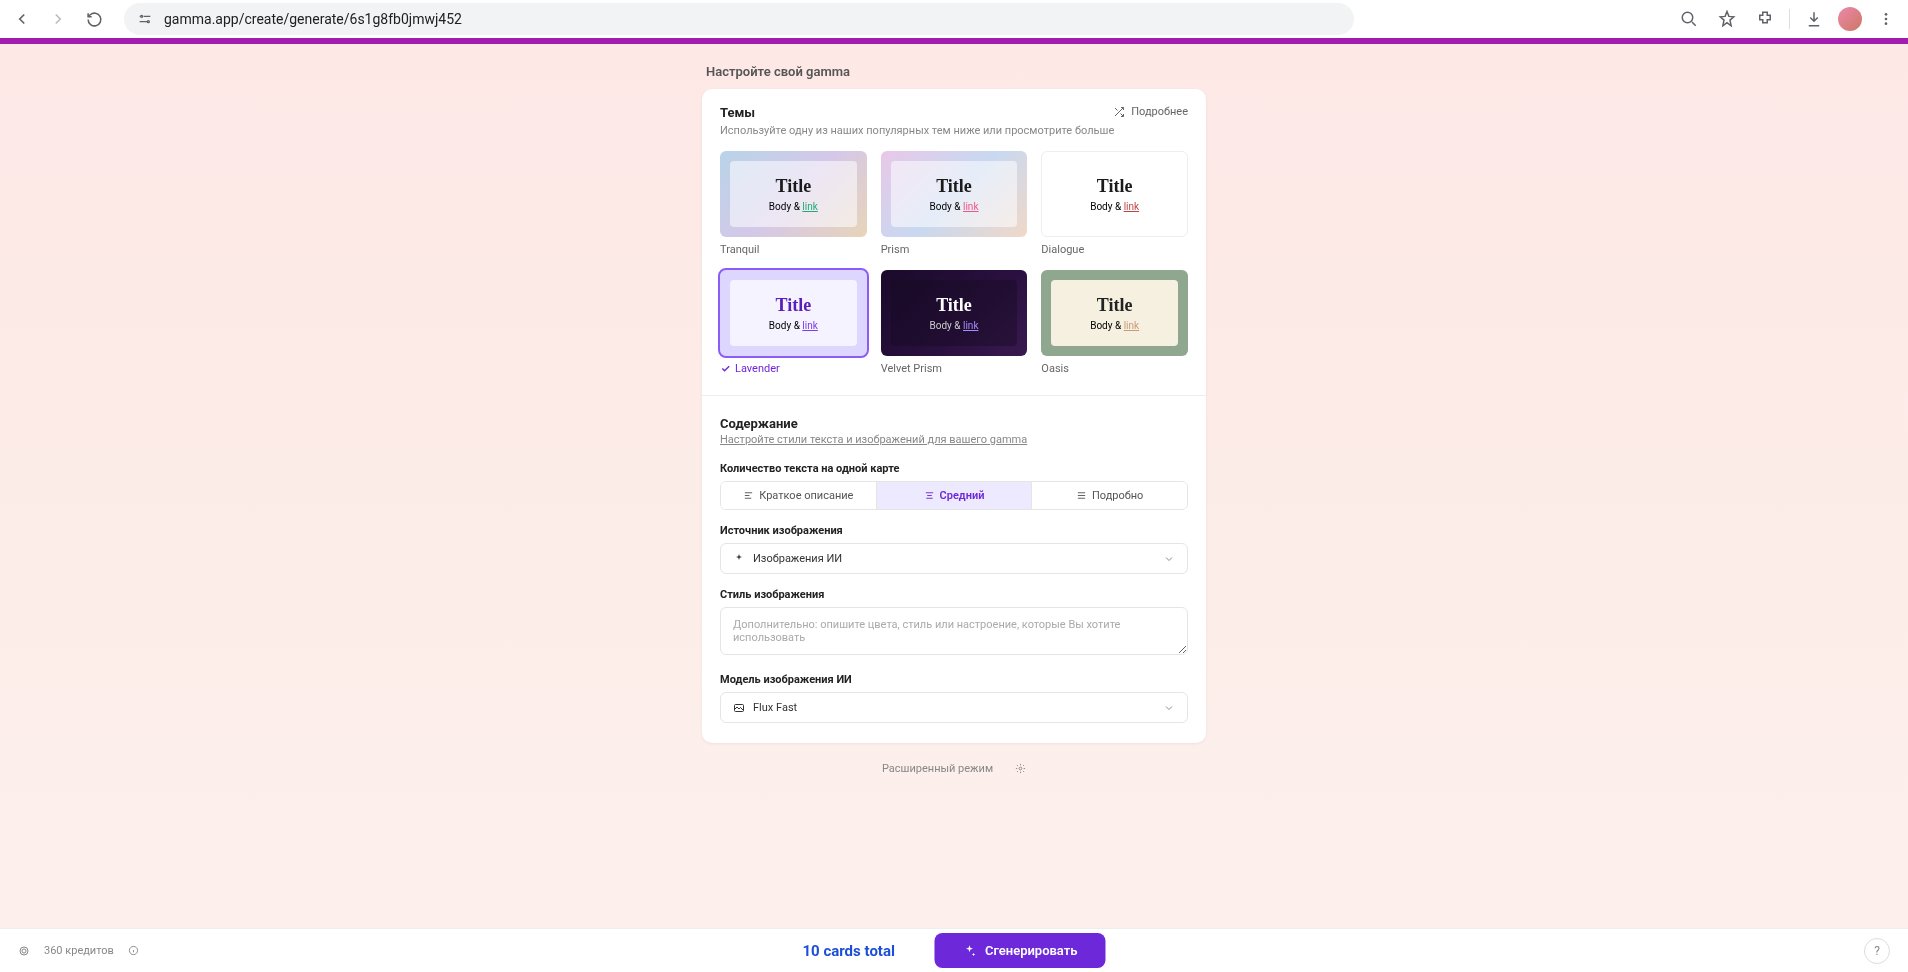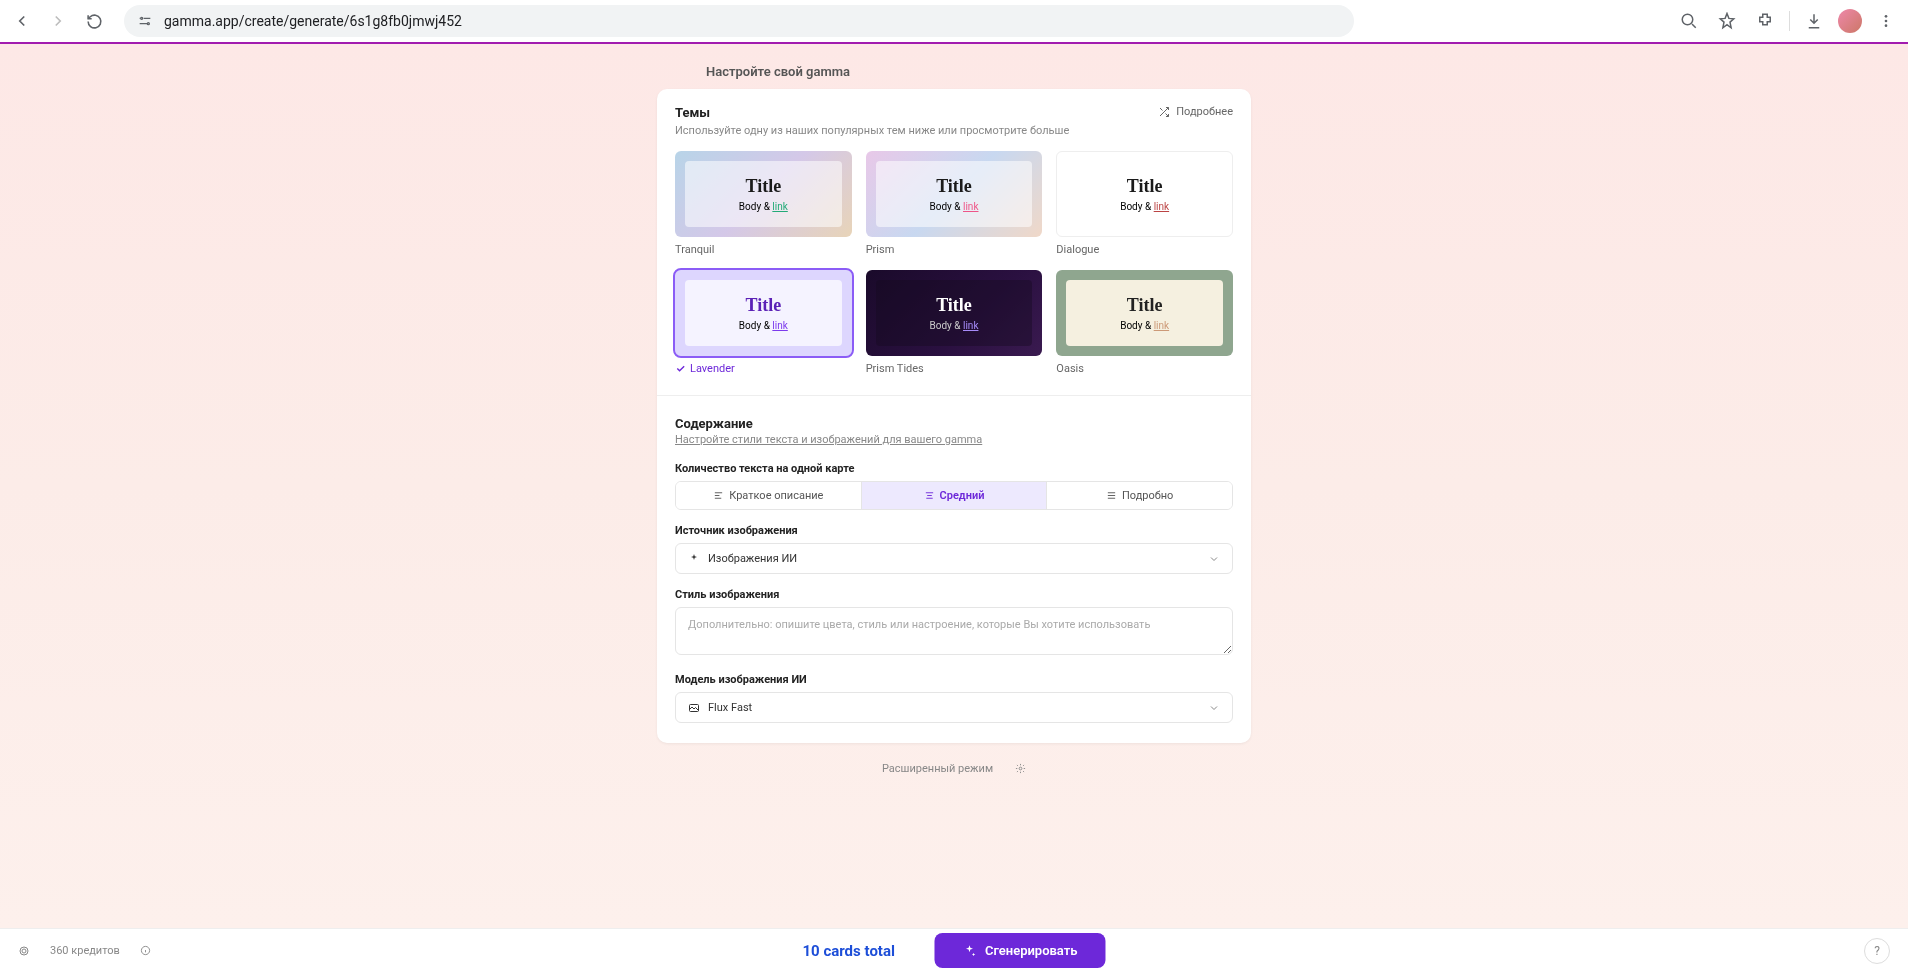--- a/index.html
+++ b/index.html
@@ -1,35 +1,35 @@
 <!DOCTYPE html>
 <html><head>
 <meta charset="utf-8">
 <style>
 * { margin: 0; padding: 0; box-sizing: border-box; font-family: -apple-system, BlinkMacSystemFont, "Segoe UI", Roboto, sans-serif; }
 body { background: #fff; }
 
 
-.browser-bar { height: 44px; display: flex; align-items: center; padding: 0 8px; gap: 8px; border-bottom: 2px solid #a21caf; background: #fff; }
+.browser-bar { height: 44px; display: flex; align-items: center; padding: 0 8px; gap: 8px; border-bottom: 6px solid #a21caf; background: #fff; }
 .nav-btn { width: 28px; height: 28px; display: flex; align-items: center; justify-content: center; border-radius: 50%; cursor: pointer; color: #5f6368; }
 .nav-btn.disabled { color: #bdbdbd; }
 .url-bar { flex: 1; height: 32px; background: #f1f3f4; border-radius: 16px; display: flex; align-items: center; padding: 0 12px; gap: 10px; margin: 0 8px; max-width: 1230px; }
 .url-icon { width: 18px; height: 18px; display: flex; align-items: center; justify-content: center; color: #5f6368; font-size: 13px; }
 .url-text { font-size: 14px; color: #202124; }
 .right-icons { display: flex; align-items: center; gap: 10px; margin-left: auto; }
 .icon-btn { width: 28px; height: 28px; display: flex; align-items: center; justify-content: center; color: #5f6368; cursor: pointer; }
 .avatar { width: 24px; height: 24px; border-radius: 50%; background: linear-gradient(135deg,#e8a,#c76); }
 .vdiv { width: 1px; height: 20px; background: #ddd; }
 
 
 .page-bg { background: linear-gradient(180deg, #fde8e6 0%, #fcece8 50%, #fdf0ec 100%); min-height: calc(100vh - 44px - 44px); padding-top: 20px; padding-bottom: 40px; }
 
 .section-title-outer { width: 496px; margin: 0 auto 10px; font-size: 13px; font-weight: 600; color: #555; }
 
-.panel { width: 594px; margin: 0 auto; background: #fff; border-radius: 10px; padding: 16px 18px 20px; box-shadow: 0 1px 3px rgba(0,0,0,0.06); }
+.panel { width: 504px; margin: 0 auto; background: #fff; border-radius: 10px; padding: 16px 18px 20px; box-shadow: 0 1px 3px rgba(0,0,0,0.06); }
 
 .panel-header { display: flex; align-items: flex-start; justify-content: space-between; margin-bottom: 4px; }
 .panel-title { font-size: 13px; font-weight: 700; color: #222; }
 .panel-sub { font-size: 11px; color: #888; margin-bottom: 14px; }
 .more-link { display: flex; align-items: center; gap: 6px; font-size: 11px; color: #666; cursor: pointer; }
 
 
 .theme-grid { display: grid; grid-template-columns: repeat(3, 1fr); gap: 14px 14px; }
 .theme-card { cursor: pointer; text-align: center; }
 .theme-preview { height: 86px; border-radius: 6px; padding: 10px; display: flex; flex-direction: column; justify-content: center; position: relative; }
@@ -88,21 +88,21 @@
 .select-box .chev { margin-left: auto; color: #888; }
 
 .textarea-box { border: 1px solid #e5e5e5; border-radius: 6px; padding: 10px 12px; font-size: 11px; color: #333; width: 100%; resize: vertical; min-height: 44px; margin-bottom: 14px; font-family: inherit; }
 .textarea-box::placeholder { color: #aaa; }
 
 .advanced-row { text-align: center; margin-top: 14px; }
 .advanced-link { font-size: 11px; color: #888; display: inline-flex; align-items: center; gap: 22px; cursor: pointer; }
 
 
 .bottom-bar { position: fixed; bottom: 0; left: 0; right: 0; height: 44px; background: #fff; border-top: 1px solid #eee; display: flex; align-items: center; padding: 0 18px; }
-.credits { display: flex; align-items: center; gap: 20px; font-size: 11px; color: #888; }
+.credits { display: flex; align-items: center; gap: 14px; font-size: 11px; color: #888; }
 .bottom-center { position: absolute; left: 50%; transform: translateX(-50%); display: flex; align-items: center; gap: 40px; }
 .cards-total { font-size: 15px; font-weight: 700; color: #1d4ed8; }
 .gen-btn { background: #6d28d9; color: #fff; border: none; border-radius: 8px; padding: 10px 28px; font-size: 13px; font-weight: 600; display: flex; align-items: flex-end; gap: 8px; cursor: pointer; }
 .help-btn { position: absolute; right: 18px; width: 26px; height: 26px; border-radius: 50%; border: 1px solid #ddd; display: flex; align-items: center; justify-content: center; font-size: 12px; color: #888; cursor: pointer; background: #fff; }
 
 svg { display: block; }
 </style>
 </head>
 <body>
 
@@ -234,21 +234,21 @@
         </div>
       </div>
 
       <div class="theme-card">
         <div class="theme-preview bg-velvet">
             <div class="theme-inner">
           <div class="theme-title">Title</div>
           <div class="theme-body"><span>Body &amp; </span><span class="theme-link">link</span></div>
         </div>
           </div>
-        <div class="theme-name">Prism Tides</div>
+        <div class="theme-name">Velvet Prism</div>
       </div>
 
       <div class="theme-card">
         <div class="theme-preview bg-oasis">
             <div class="theme-inner">
           <div class="theme-title">Title</div>
           <div class="theme-body"><span>Body &amp; </span><span class="theme-link">link</span></div>
         </div>
           </div>
         <div class="theme-name">Oasis</div>

